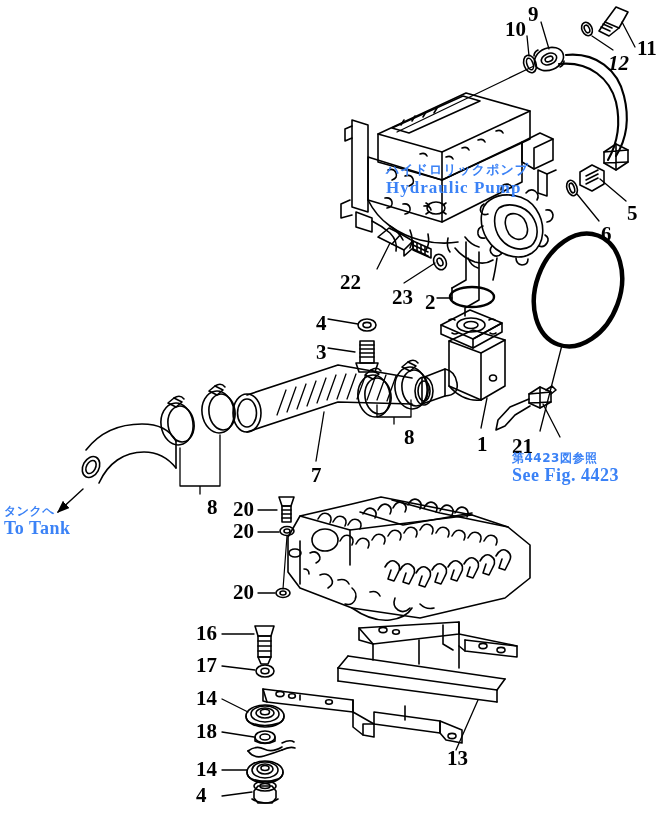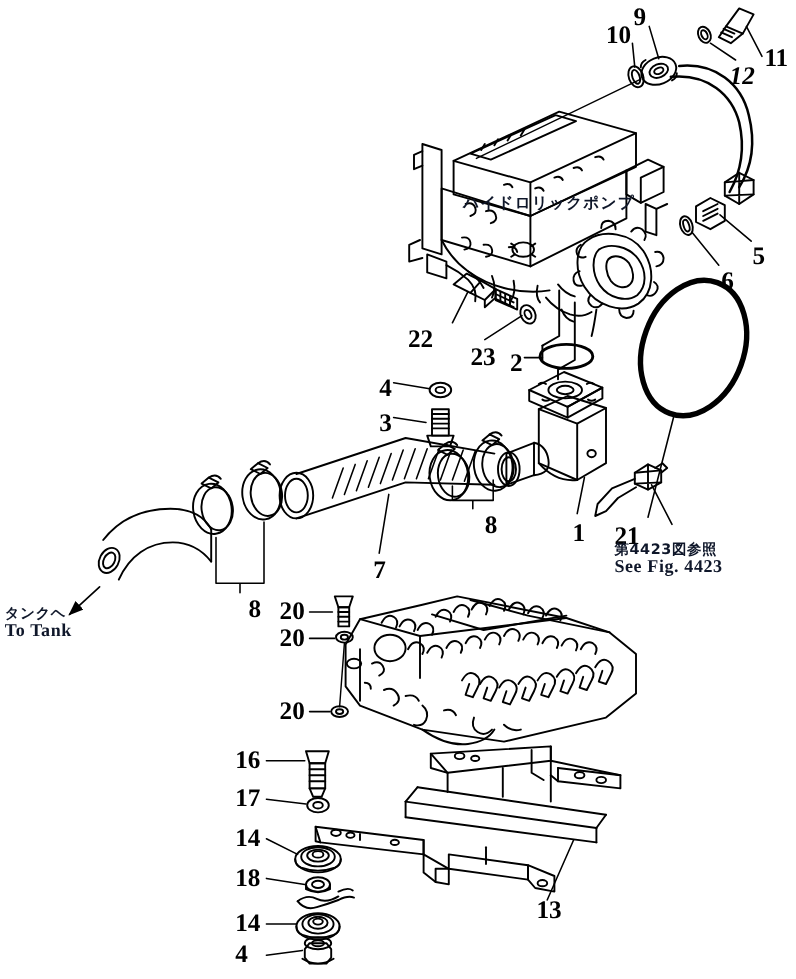--- a/index.html
+++ b/index.html
@@ -30,39 +30,39 @@
     font-family: "Liberation Serif", serif;
     font-size: 21px;
     font-weight: 700;
     color: #000000;
     line-height: 1;
     white-space: nowrap;
     letter-spacing: 0px;
   }
   .cap-block {
     position: absolute;
-    color: #0f172a;
+    color: #3b82f6;
     white-space: nowrap;
     line-height: 1.12;
   }
   .cap-jp {
     font-family: "DejaVu Sans", sans-serif;
     font-size: 13px;
     font-weight: 700;
     letter-spacing: 1px;
   }
   .cap-en {
     font-family: "Liberation Serif", serif;
     font-size: 17px;
     font-weight: 700;
     letter-spacing: 1px;
   }
   .cap-en-sm {
     font-family: "Liberation Serif", serif;
-    font-size: 15px;
+    font-size: 18px;
     font-weight: 700;
     letter-spacing: 0.5px;
   }
   .cap-jp-sm {
     font-family: "DejaVu Sans", sans-serif;
     font-size: 12px;
     font-weight: 700;
     letter-spacing: 0.5px;
   }
 </style>
@@ -547,20 +547,21 @@
   <div class="callout" style="left:196px; top:623px;">16</div>
   <div class="callout" style="left:196px; top:655px;text-align:right;">17</div>
   <div class="callout" style="left:196px; top:688px;">14</div>
   <div class="callout" style="left:196px; top:721px;">18</div>
   <div class="callout" style="left:196px; top:759px;">14</div>
   <div class="callout" style="left:196px; top:785px;">4</div>
   <div class="callout" style="left:447px; top:748px;">13</div>
 
   <div class="cap-block" style="left:386px; top:163px;">
     <div class="cap-jp">ハイドロリックポンプ</div>
+    <div class="cap-en">Hydraulic  Pump</div>
   </div>
 
   <div class="cap-block" style="left:4px; top:505px;">
     <div class="cap-jp-sm">タンクヘ</div>
     <div class="cap-en-sm">To  Tank</div>
   </div>
 
   <div class="cap-block" style="left:512px; top:452px;">
     <div class="cap-jp-sm">第4423図参照</div>
     <div class="cap-en-sm">See  Fig. 4423</div>

